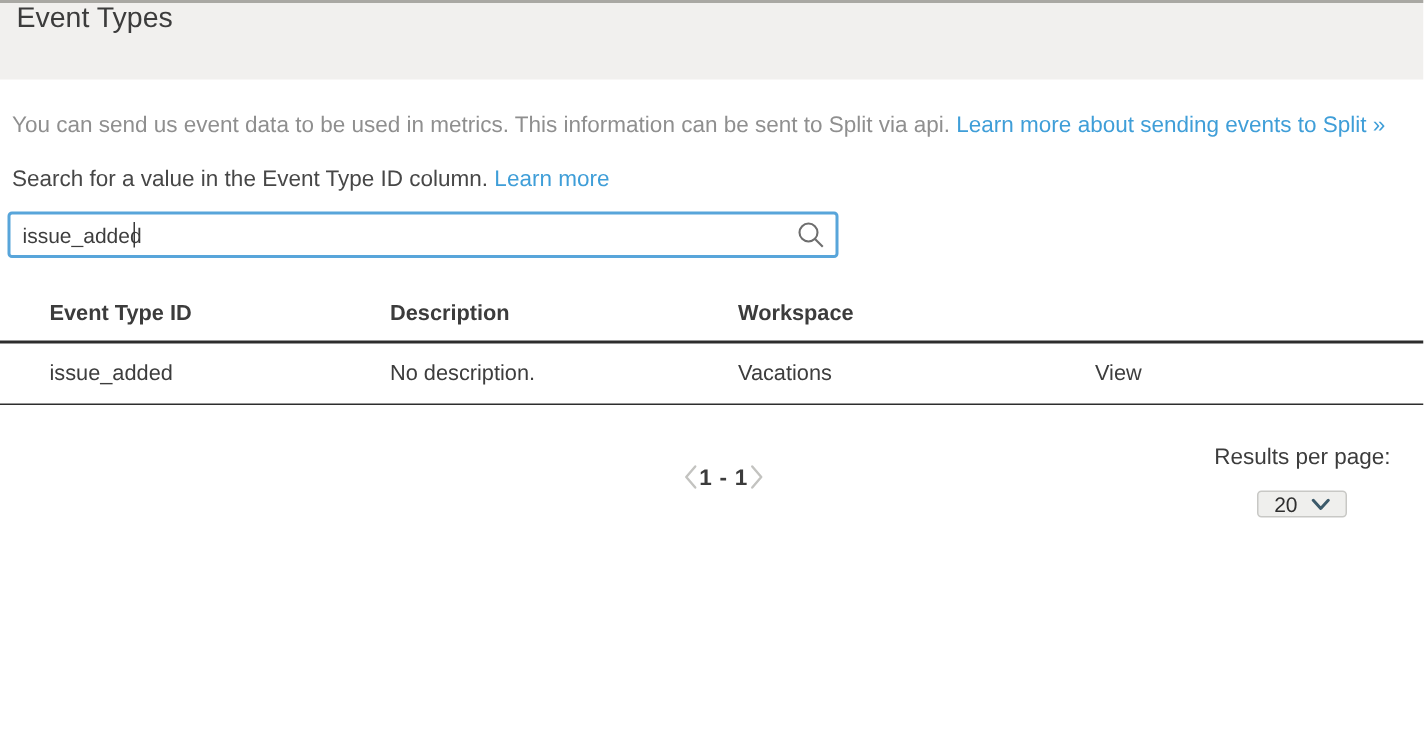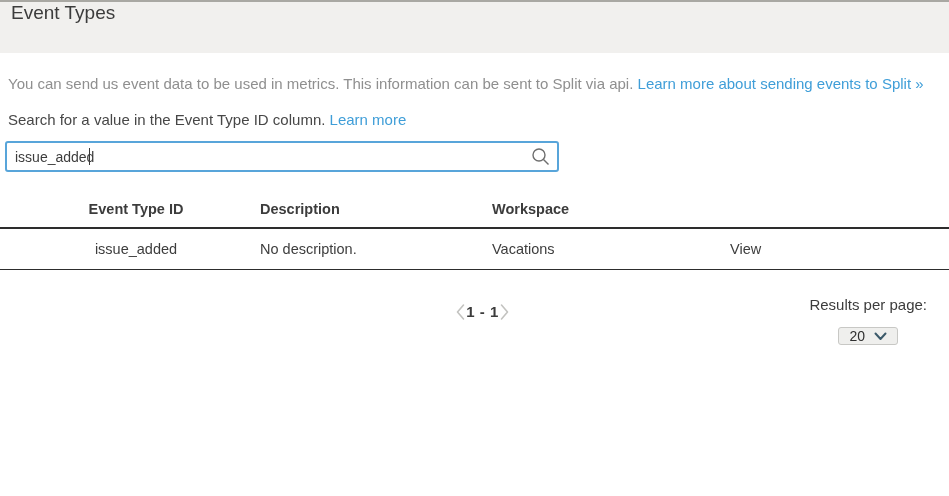--- a/index.html
+++ b/index.html
@@ -60,38 +60,38 @@
     width: 19px; height: 19px; cursor: pointer;
   }
 
   
   .table { margin-top: 19px; font-size: 14.5px; }
   .thead, .trow {
     display: grid;
     grid-template-columns: 260px 232px 238px 1fr;
     align-items: center;
   }
-  .thead > div:first-child, .trow > div:first-child { padding-left: 12px; text-align: center; }
+  .thead > div:first-child, .trow > div:first-child { padding-left: 33px; }
   .thead {
     height: 38px;
     font-weight: bold; color: #3c3c3c;
     border-bottom: 2px solid #2d2d2d;
   }
   .trow {
     height: 41px;
     color: #3d3d3d;
     border-bottom: 1px solid #2d2d2d;
   }
   .view-link { color: #3d3d3d; text-decoration: none; cursor: pointer; }
 
   
   .pager-area { position: relative; margin-top: 26px; height: 31px; }
   .pager {
     position: absolute; inset: 0;
-    display: flex; align-items: center; justify-content: center;  margin-left: 16px;
+    display: flex; align-items: flex-end; justify-content: center;  margin-left: 16px;
   }
   .chev-btn { background: none; border: none; padding: 0; display: flex; cursor: default; }
   .page-range { font-size: 15px; font-weight: bold; color: #3c3c3c; letter-spacing: .5px; }
 
   .rpp {
     position: absolute; right: 22px; top: 0; height: 31px;
     display: flex; align-items: center; gap: 14px;
     font-size: 15px; color: #3c3c3c; flex-direction: column;
   }
   .rpp-select {

